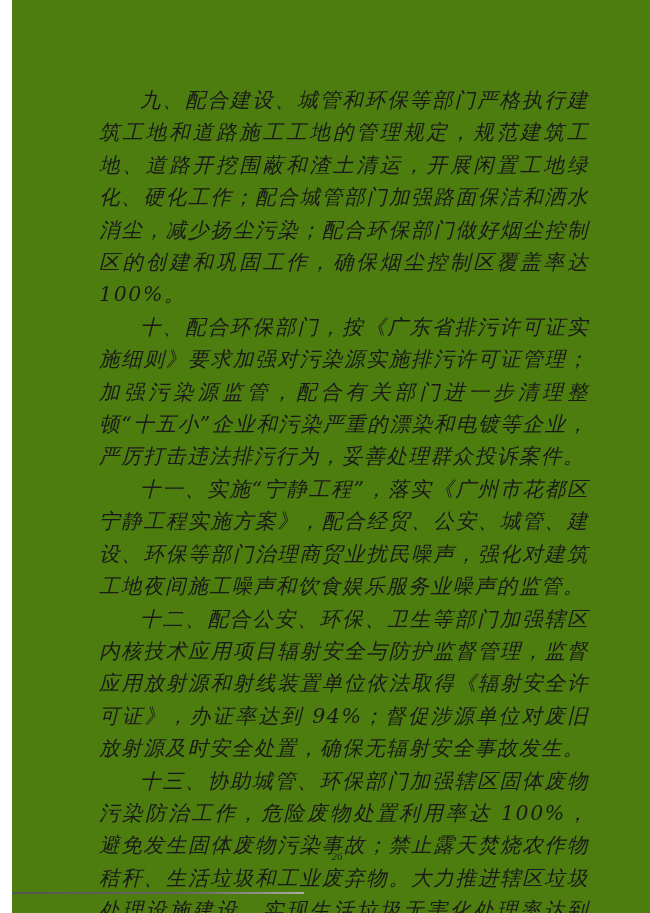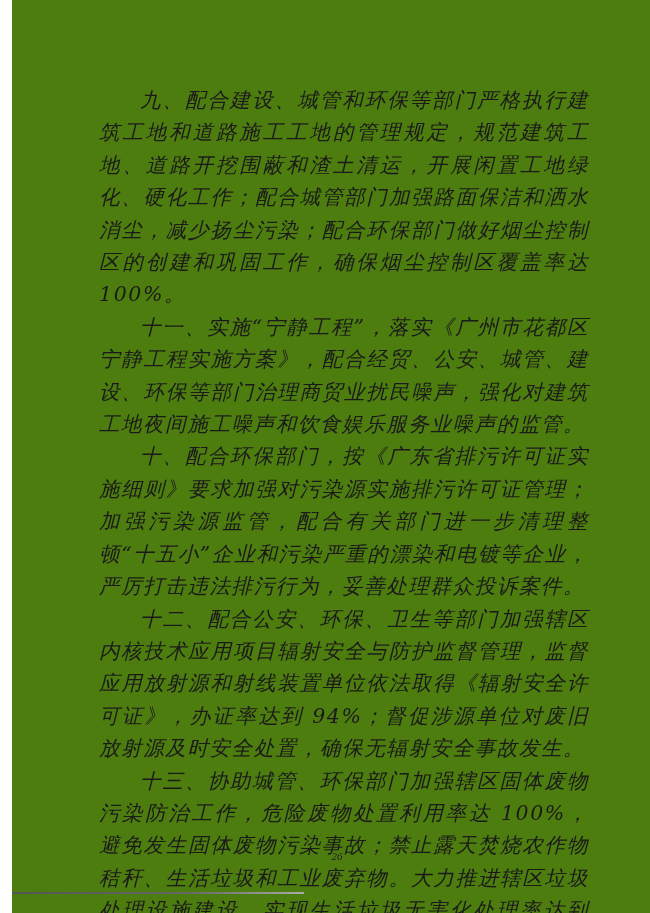--- a/index.html
+++ b/index.html
@@ -25,21 +25,21 @@
     position:absolute; left:0; top:892px; width:292px; height:2px;
     background:linear-gradient(to right,#555 0%, #666 60%, #aaa 100%);
   }
 </style>
 </head>
 <body>
 
 <div class="page">
   <div class="body-text">
     <p class="para">九、配合建设、城管和环保等部门严格执行建筑工地和道路施工工地的管理规定，规范建筑工地、道路开挖围蔽和渣土清运，开展闲置工地绿化、硬化工作；配合城管部门加强路面保洁和洒水消尘，减少扬尘污染；配合环保部门做好烟尘控制区的创建和巩固工作，确保烟尘控制区覆盖率达 100%。</p>
+    <p class="para">十、配合环保部门，按《广东省排污许可证实施细则》要求加强对污染源实施排污许可证管理；加强污染源监管，配合有关部门进一步清理整顿“十五小”企业和污染严重的漂染和电镀等企业，严厉打击违法排污行为，妥善处理群众投诉案件。</p>
     <p class="para">十一、实施“宁静工程”，落实《广州市花都区宁静工程实施方案》，配合经贸、公安、城管、建设、环保等部门治理商贸业扰民噪声，强化对建筑工地夜间施工噪声和饮食娱乐服务业噪声的监管。</p>
-    <p class="para">十、配合环保部门，按《广东省排污许可证实施细则》要求加强对污染源实施排污许可证管理；加强污染源监管，配合有关部门进一步清理整顿“十五小”企业和污染严重的漂染和电镀等企业，严厉打击违法排污行为，妥善处理群众投诉案件。</p>
     <p class="para">十二、配合公安、环保、卫生等部门加强辖区内核技术应用项目辐射安全与防护监督管理，监督应用放射源和射线装置单位依法取得《辐射安全许可证》，办证率达到 94%；督促涉源单位对废旧放射源及时安全处置，确保无辐射安全事故发生。</p>
     <p class="para">十三、协助城管、环保部门加强辖区固体废物污染防治工作，危险废物处置利用率达 100%，避免发生固体废物污染事故；禁止露天焚烧农作物秸秆、生活垃圾和工业废弃物。大力推进辖区垃圾处理设施建设，实现生活垃圾无害化处理率达到 100%。</p>
 
   </div>
   <div class="page-number">26</div>
   <div class="footer-rule"></div>
 </div>
 
 </body></html>

